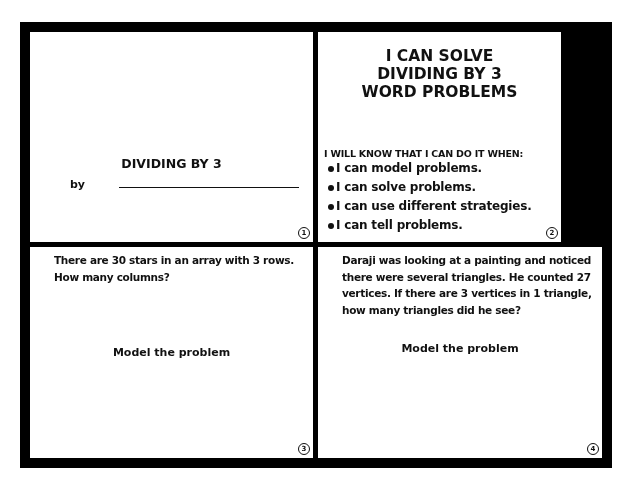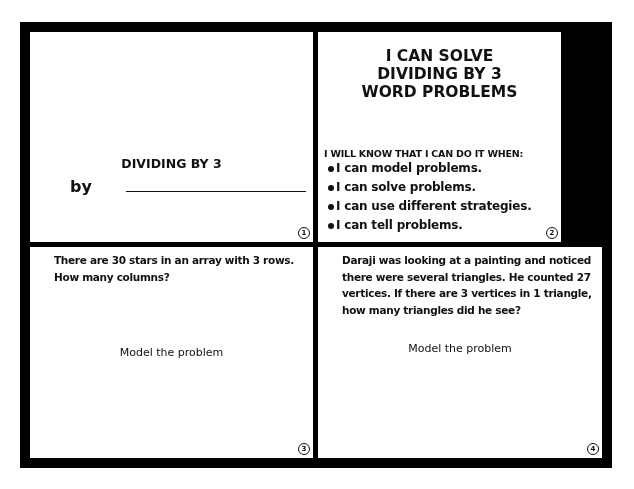--- a/index.html
+++ b/index.html
@@ -9,30 +9,30 @@
     .card { position: absolute; background: #fff; box-sizing: border-box; }
     .c1 { left: 10px; top: 10px; width: 283px; height: 210px; }
     .c2 { left: 298px; top: 10px; width: 243px; height: 210px; }
     .c3 { left: 10px; top: 225px; width: 283px; height: 211px; }
     .c4 { left: 298px; top: 225px; width: 284px; height: 211px; }
     .num { position: absolute; right: 3px; bottom: 3px; width: 10px; height: 10px; border: 1.6px solid #111;
       border-radius: 50%; font-size: 7px; font-weight: bold; line-height: 10px; text-align: center; }
     .title1 { position: absolute; left: 0; right: 0; top: 102px; text-align: center; font-weight: bold;
       font-size: 15.5px; letter-spacing: -0.3px; }
     .sub1 { position: absolute; left: 0; right: 0; top: 124px; text-align: center; font-weight: bold; font-size: 12.5px; }
-    .by { position: absolute; left: 40px; top: 145px; font-weight: bold; font-size: 16px; display: flex; align-items: baseline; gap: 28px; }
+    .by { position: absolute; left: 40px; top: 145px; font-weight: bold; font-size: 11px; display: flex; align-items: baseline; gap: 28px; }
     .by .line { display: inline-block; width: 180px; border-bottom: 1.5px solid #111; margin-left: 6px; height: 10px; }
     .title2 { position: absolute; left: 0; right: 0; top: 15px; text-align: center; font-weight: bold;
       font-size: 15.5px; line-height: 18px; }
     .know { position: absolute; left: 6px; top: 116px; font-weight: bold; font-size: 9.5px; letter-spacing: -0.2px; }
     .list { position: absolute; left: 10px; top: 127px; margin: 0; padding: 0; list-style: none; }
     .list li { font-weight: bold; font-size: 12px; line-height: 19px; letter-spacing: -0.2px; }
     .list li .dot { display: inline-block; width: 6px; height: 6px; border-radius: 50%; background: #111; margin-right: 2px; vertical-align: middle; }
     .prob { position: absolute; left: 24px; right: 8px; top: 5px; font-weight: bold; font-size: 10.5px; line-height: 16.5px; letter-spacing: -0.3px; }
-    .model { position: absolute; left: 0; right: 0; text-align: center; font-weight: normal; font-size: 11px; }
+    .model { position: absolute; left: 0; right: 0; text-align: center; font-weight: bold; font-size: 11px; }
     .c3 .model { top: 99px; }
     .c4 .model { top: 95px; }
   </style>
 </head>
 <body>
 
 <div class="sheet">
 
   <div class="card c1">
     <div class="sub1">DIVIDING BY 3</div>

